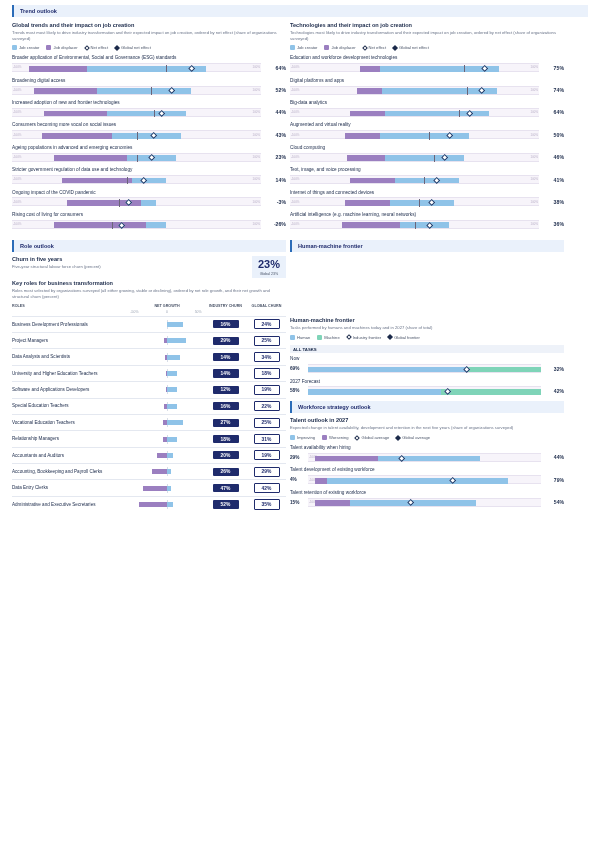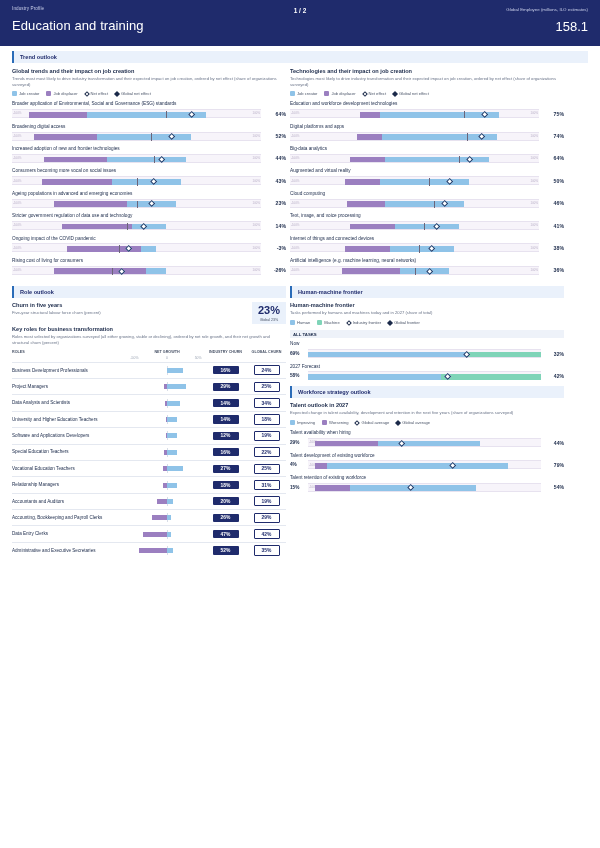--- a/index.html
+++ b/index.html
@@ -25,21 +25,21 @@
   .hdr-right { position:absolute; top:7px; right:12px; text-align:right; }
   .hdr-right .lbl { font-size:4.4px; color:#c8cee8; }
   .hdr-right .num { font-size:13px; font-weight:400; margin-top:7px; }
 
   
   .banner {
     background:#eaf1fb; color:#1f2b6c; font-weight:700;
     font-size:5.6px; padding:3px 6px; border-left:2.5px solid #2b6cb8;
     margin:0;
   }
-  .cols { display:flex; gap:4px; padding:5px 12px 0 12px; }
+  .cols { display:flex; gap:4px; padding:5px 12px 0 12px;align-items:flex-end; }
   .col { width:274px; }
 
   h3.blk { font-size:5.6px; font-weight:700; margin:0 0 2px 0; color:#1b2a4a; }
   p.note { font-size:4.2px; line-height:1.35; color:#6a7489; margin:0 0 4px 0; }
 
   
   .legend { display:flex; gap:7px; align-items:center; margin:2px 0 5px 0; flex-wrap:wrap; }
   .legend .it { display:flex; align-items:center; gap:2px; font-size:4.1px; color:#4a5468; }
   .sw { width:5px; height:5px; border-radius:1px; display:inline-block; }
   .dia { width:4px; height:4px; display:inline-block; transform:rotate(45deg); border:0.7px solid #1b2a4a; background:#fff; }
@@ -91,29 +91,20 @@
   .pill.out { border:0.7px solid #1f2b6c; color:#1f2b6c; }
   .alltasks { font-size:4.3px; font-weight:700; color:#1b2a4a; background:#eef2f9; padding:1.6px 3px; margin:3px 0 3px 0; }
   .lval { width:15px; font-size:4.7px; font-weight:700; color:#1b2a4a; }
   .rval { width:20px; text-align:right; font-size:5.1px; font-weight:700; color:#1b2a4a; }
 </style>
 </head>
 <body>
 
 <div class="page">
 
-  <div class="header">
-    <div class="hdr-kicker">Industry Profile</div>
-    <div class="hdr-title">Education and training</div>
-    <div class="hdr-page">1 / 2</div>
-    <div class="hdr-right">
-      <div class="lbl">Global Employee (millions, ILO estimates)</div>
-      <div class="num">158.1</div>
-    </div>
-  </div>
 
   <div style="padding:5px 12px 0 12px;">
     <div class="banner">Trend outlook</div>
   </div>
 
   <div class="cols">
 
     <div class="col">
       <h3 class="blk">Global trends and their impact on job creation</h3>
       <p class="note">Trends most most likely to drive industry transformation and their expected impact on job creation, ordered by net effect (share of organizations surveyed)</p>

